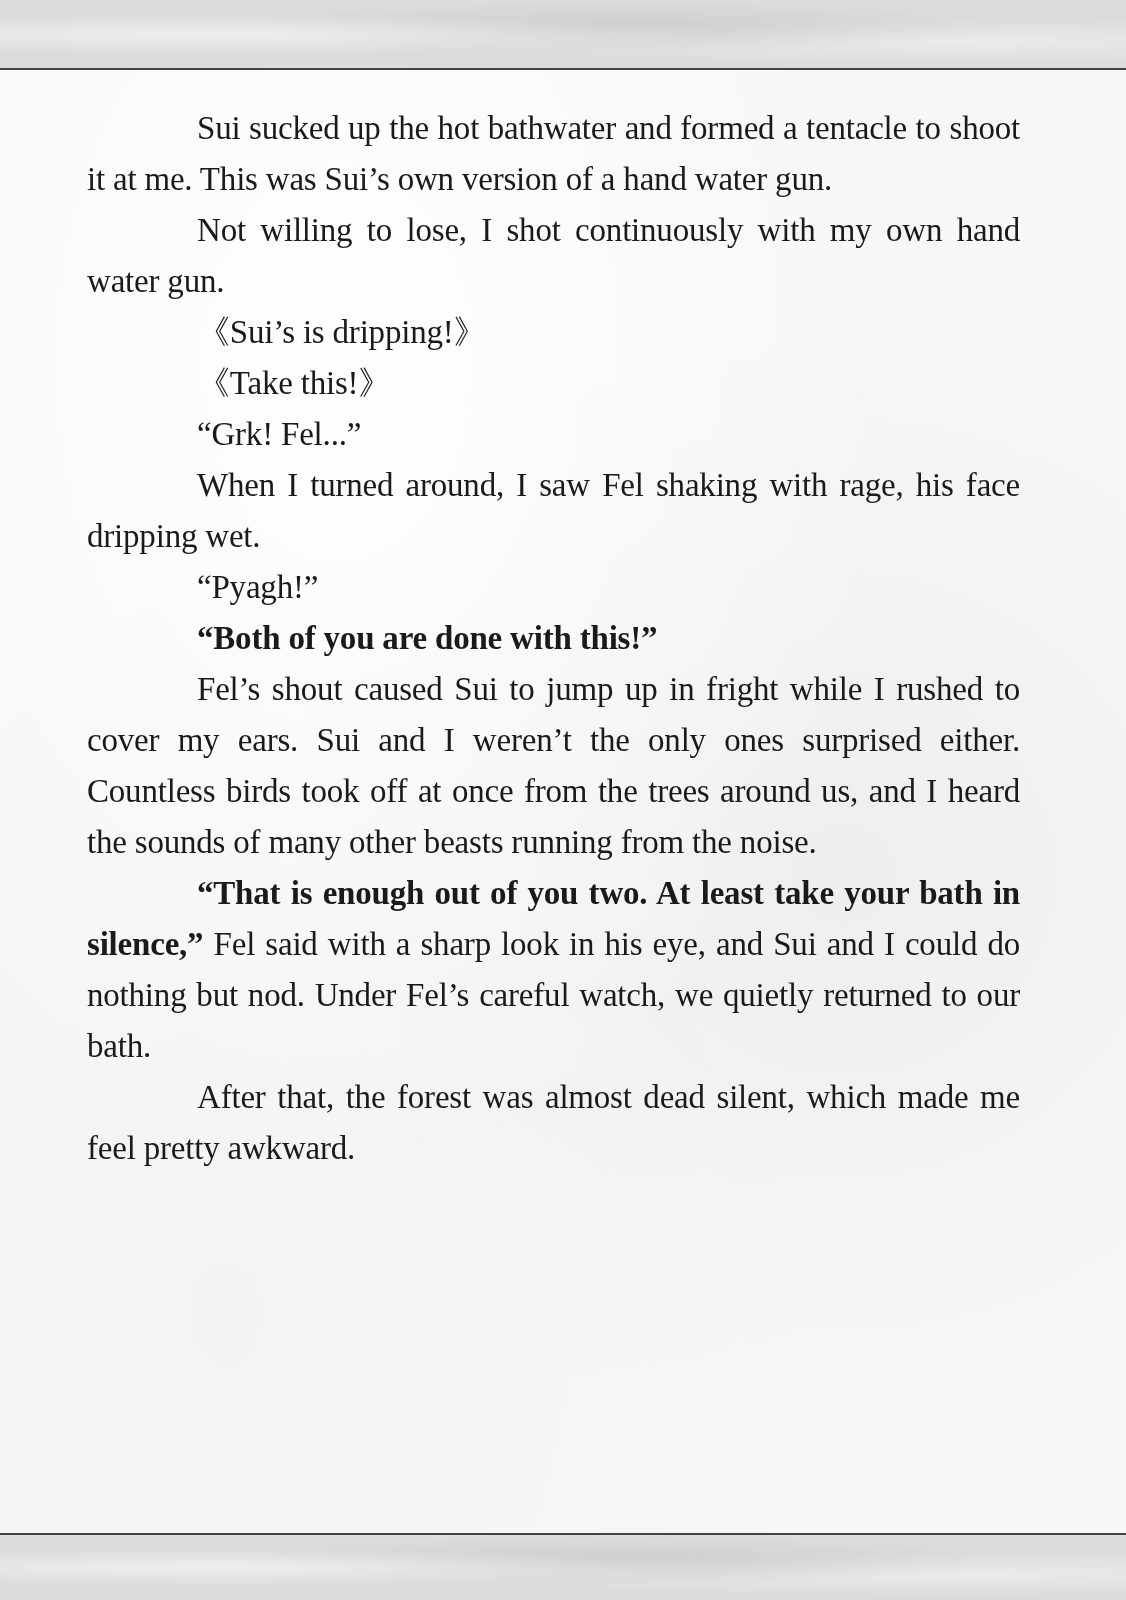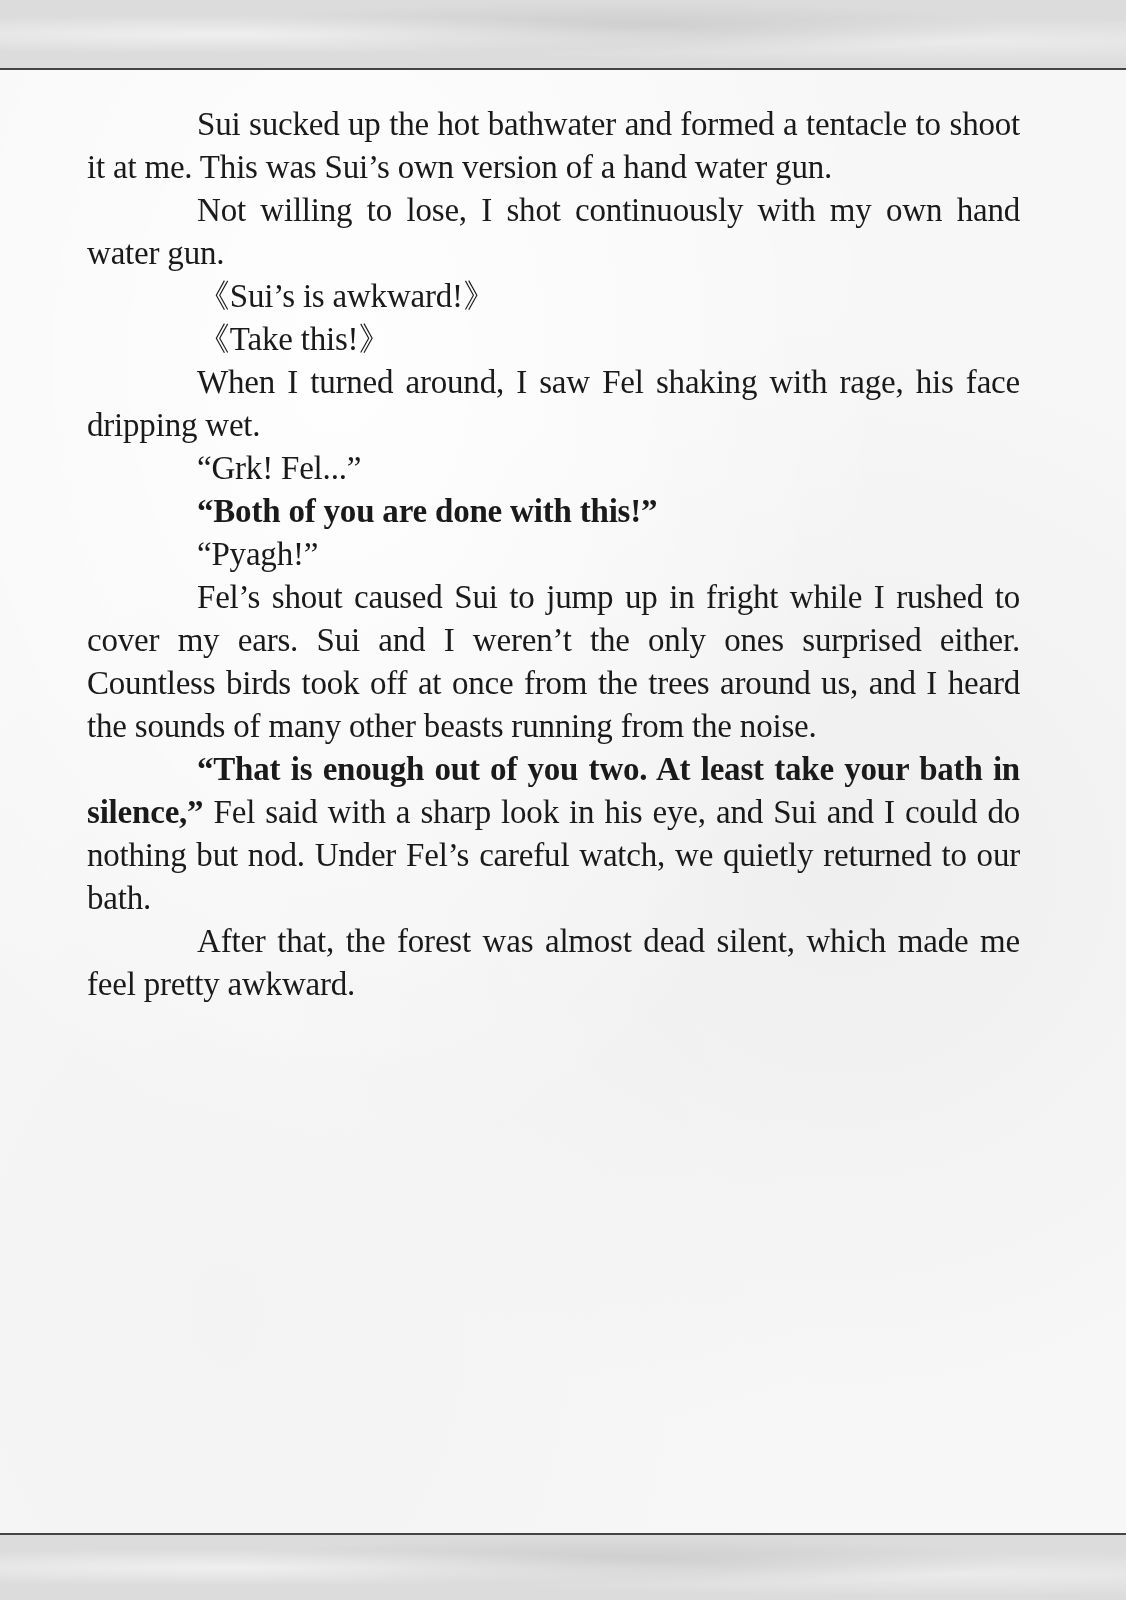--- a/index.html
+++ b/index.html
@@ -51,21 +51,21 @@
     }
     .rule.top { top: 68px; }
     .rule.bottom { top: 1533px; }
     .text {
       position: absolute;
       left: 87px;
       top: 103px;
       width: 933px;
       font-family: "Liberation Serif", "DejaVu Serif", serif;
       font-size: 33px;
-      line-height: 43px;
+      line-height: 51px;
       color: #1a1a1a;
       letter-spacing: -0.2px;
     }
     .para {
       margin: 0;
       text-indent: 110px;
       text-align: justify;
       hyphens: none;
     }
     b { font-weight: bold; }
@@ -74,25 +74,25 @@
 <body>
 
 <div class="band top"></div>
 <div class="rule top"></div>
 
 <div class="page"></div>
 
 <div class="text">
   <p class="para"><b></b><span>Sui sucked up the hot bathwater and formed a tentacle to shoot it at me. This was Sui’s own version of a hand water gun.</span></p>
   <p class="para"><b></b><span>Not willing to lose, I shot continuously with my own hand water gun.</span></p>
-  <p class="para"><b></b><span>《Sui’s is awkward!》</span></p>
+  <p class="para"><b></b><span>《Sui’s is dripping!》</span></p>
   <p class="para"><b></b><span>《Take this!》</span></p>
+  <p class="para"><b></b><span>“Grk! Fel...”</span></p>
   <p class="para"><b></b><span>When I turned around, I saw Fel shaking with rage, his face dripping wet.</span></p>
-  <p class="para"><b></b><span>“Grk! Fel...”</span></p>
+  <p class="para"><b></b><span>“Pyagh!”</span></p>
   <p class="para"><b>“Both of you are done with this!”</b><span></span></p>
-  <p class="para"><b></b><span>“Pyagh!”</span></p>
   <p class="para"><b></b><span>Fel’s shout caused Sui to jump up in fright while I rushed to cover my ears. Sui and I weren’t the only ones surprised either. Countless birds took off at once from the trees around us, and I heard the sounds of many other beasts running from the noise.</span></p>
   <p class="para"><b>“That is enough out of you two. At least take your bath in silence,”</b><span> Fel said with a sharp look in his eye, and Sui and I could do nothing but nod. Under Fel’s careful watch, we quietly returned to our bath.</span></p>
   <p class="para"><b></b><span>After that, the forest was almost dead silent, which made me feel pretty awkward.</span></p>
 </div>
 
 <div class="rule bottom"></div>
 <div class="band bottom"></div>
 
 </body></html>

